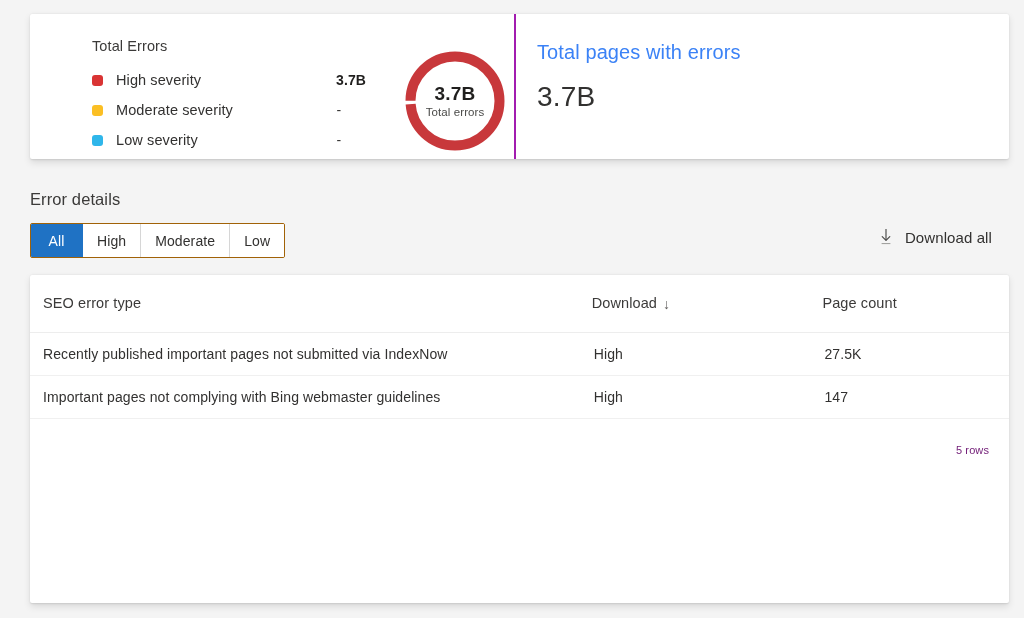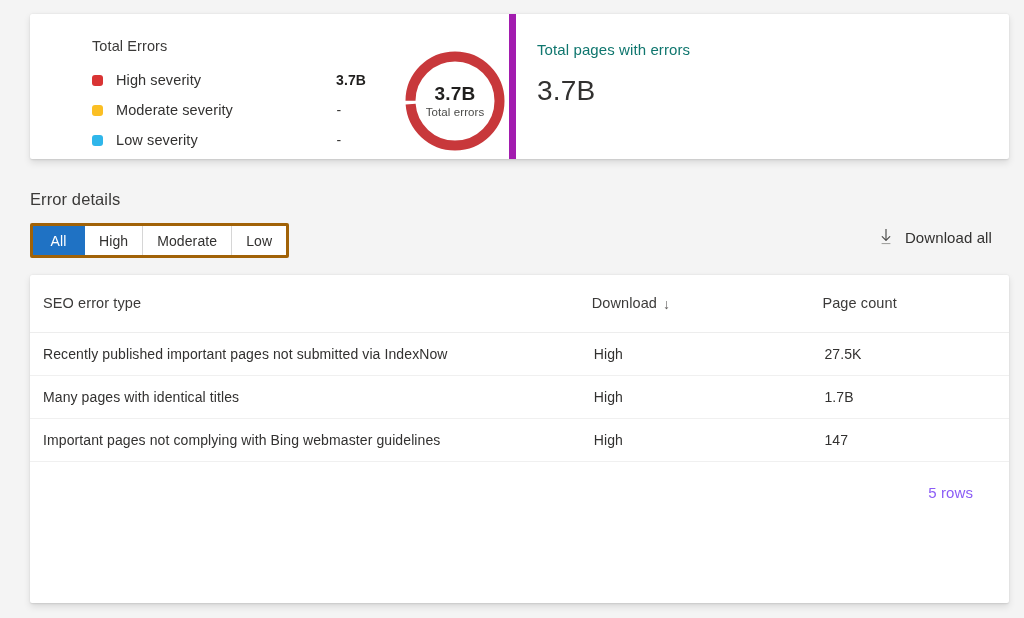--- a/index.html
+++ b/index.html
@@ -34,21 +34,21 @@
     background: #ffffff;
     border-radius: 2px;
     box-shadow: 0 0.6px 1.8px rgba(0,0,0,0.10), 0 3.2px 7.2px rgba(0,0,0,0.10);
     display: flex;
   }
 
   .summary-left {
     position: relative;
     width: 486px;
     height: 100%;
-    border-right: 7px solid #a21caf;
+    border-right: 2px solid #a21caf;
     flex: 0 0 486px;
   }
 
   .summary-right {
     position: relative;
     flex: 1 1 auto;
     height: 100%;
     padding: 27px 0 0 21px;
   }
 
@@ -138,22 +138,22 @@
 
   .donut-caption {
     font-size: 11.5px;
     color: #4a4a48;
     margin-top: 2px;
     letter-spacing: 0.1px;
   }
 
   
   .kpi-title {
-    font-size: 15px;
-    color: #0f766e;
+    font-size: 20px;
+    color: #3b82f6;
     letter-spacing: 0.1px;
   }
 
   .kpi-value {
     margin-top: 17px;
     font-size: 28px;
     color: #323130;
     font-weight: normal;
     letter-spacing: 0.2px;
   }
@@ -170,21 +170,21 @@
 
   
   .filter-tabs {
     position: absolute;
     left: 30px;
     top: 223px;
     display: flex;
     height: 35px;
     border-radius: 2px;
     overflow: hidden;
-    border: 3px solid #a16207;
+    border: 1px solid #a16207;
     background: #ffffff;
   }
 
   .filter-tab {
     display: flex;
     align-items: center;
     justify-content: center;
     font-size: 14px;
     color: #323130;
     background: #ffffff;
@@ -287,23 +287,23 @@
     font-size: 14px;
     color: #605e5c;
     vertical-align: -1px;
   }
 
   .table-footer {
     height: 62px;
     display: flex;
     align-items: center;
     justify-content: flex-end;
-    padding-right: 36px;
-    font-size: 15px;
-    color: #8b5cf6;
+    padding-right: 20px;
+    font-size: 11px;
+    color: #701a75;
     letter-spacing: 0.1px;
   }
 </style>
 </head>
 <body>
 
 <div class="page">
 
   <div class="summary-card">
 
@@ -383,25 +383,20 @@
           </th>
         </tr>
       </thead>
       <tbody>
         <tr>
           <td class="col-type">Recently published important pages not submitted via IndexNow</td>
           <td class="col-sev sev-high">High</td>
           <td class="col-count">27.5K</td>
         </tr>
         <tr>
-          <td class="col-type">Many pages with identical titles</td>
-          <td class="col-sev sev-high">High</td>
-          <td class="col-count">1.7B</td>
-        </tr>
-        <tr>
           <td class="col-type">Important pages not complying with Bing webmaster guidelines</td>
           <td class="col-sev sev-high">High</td>
           <td class="col-count">147</td>
         </tr>
       </tbody>
     </table>
 
     <div class="table-footer">
       <span>5 rows</span>
     </div>

